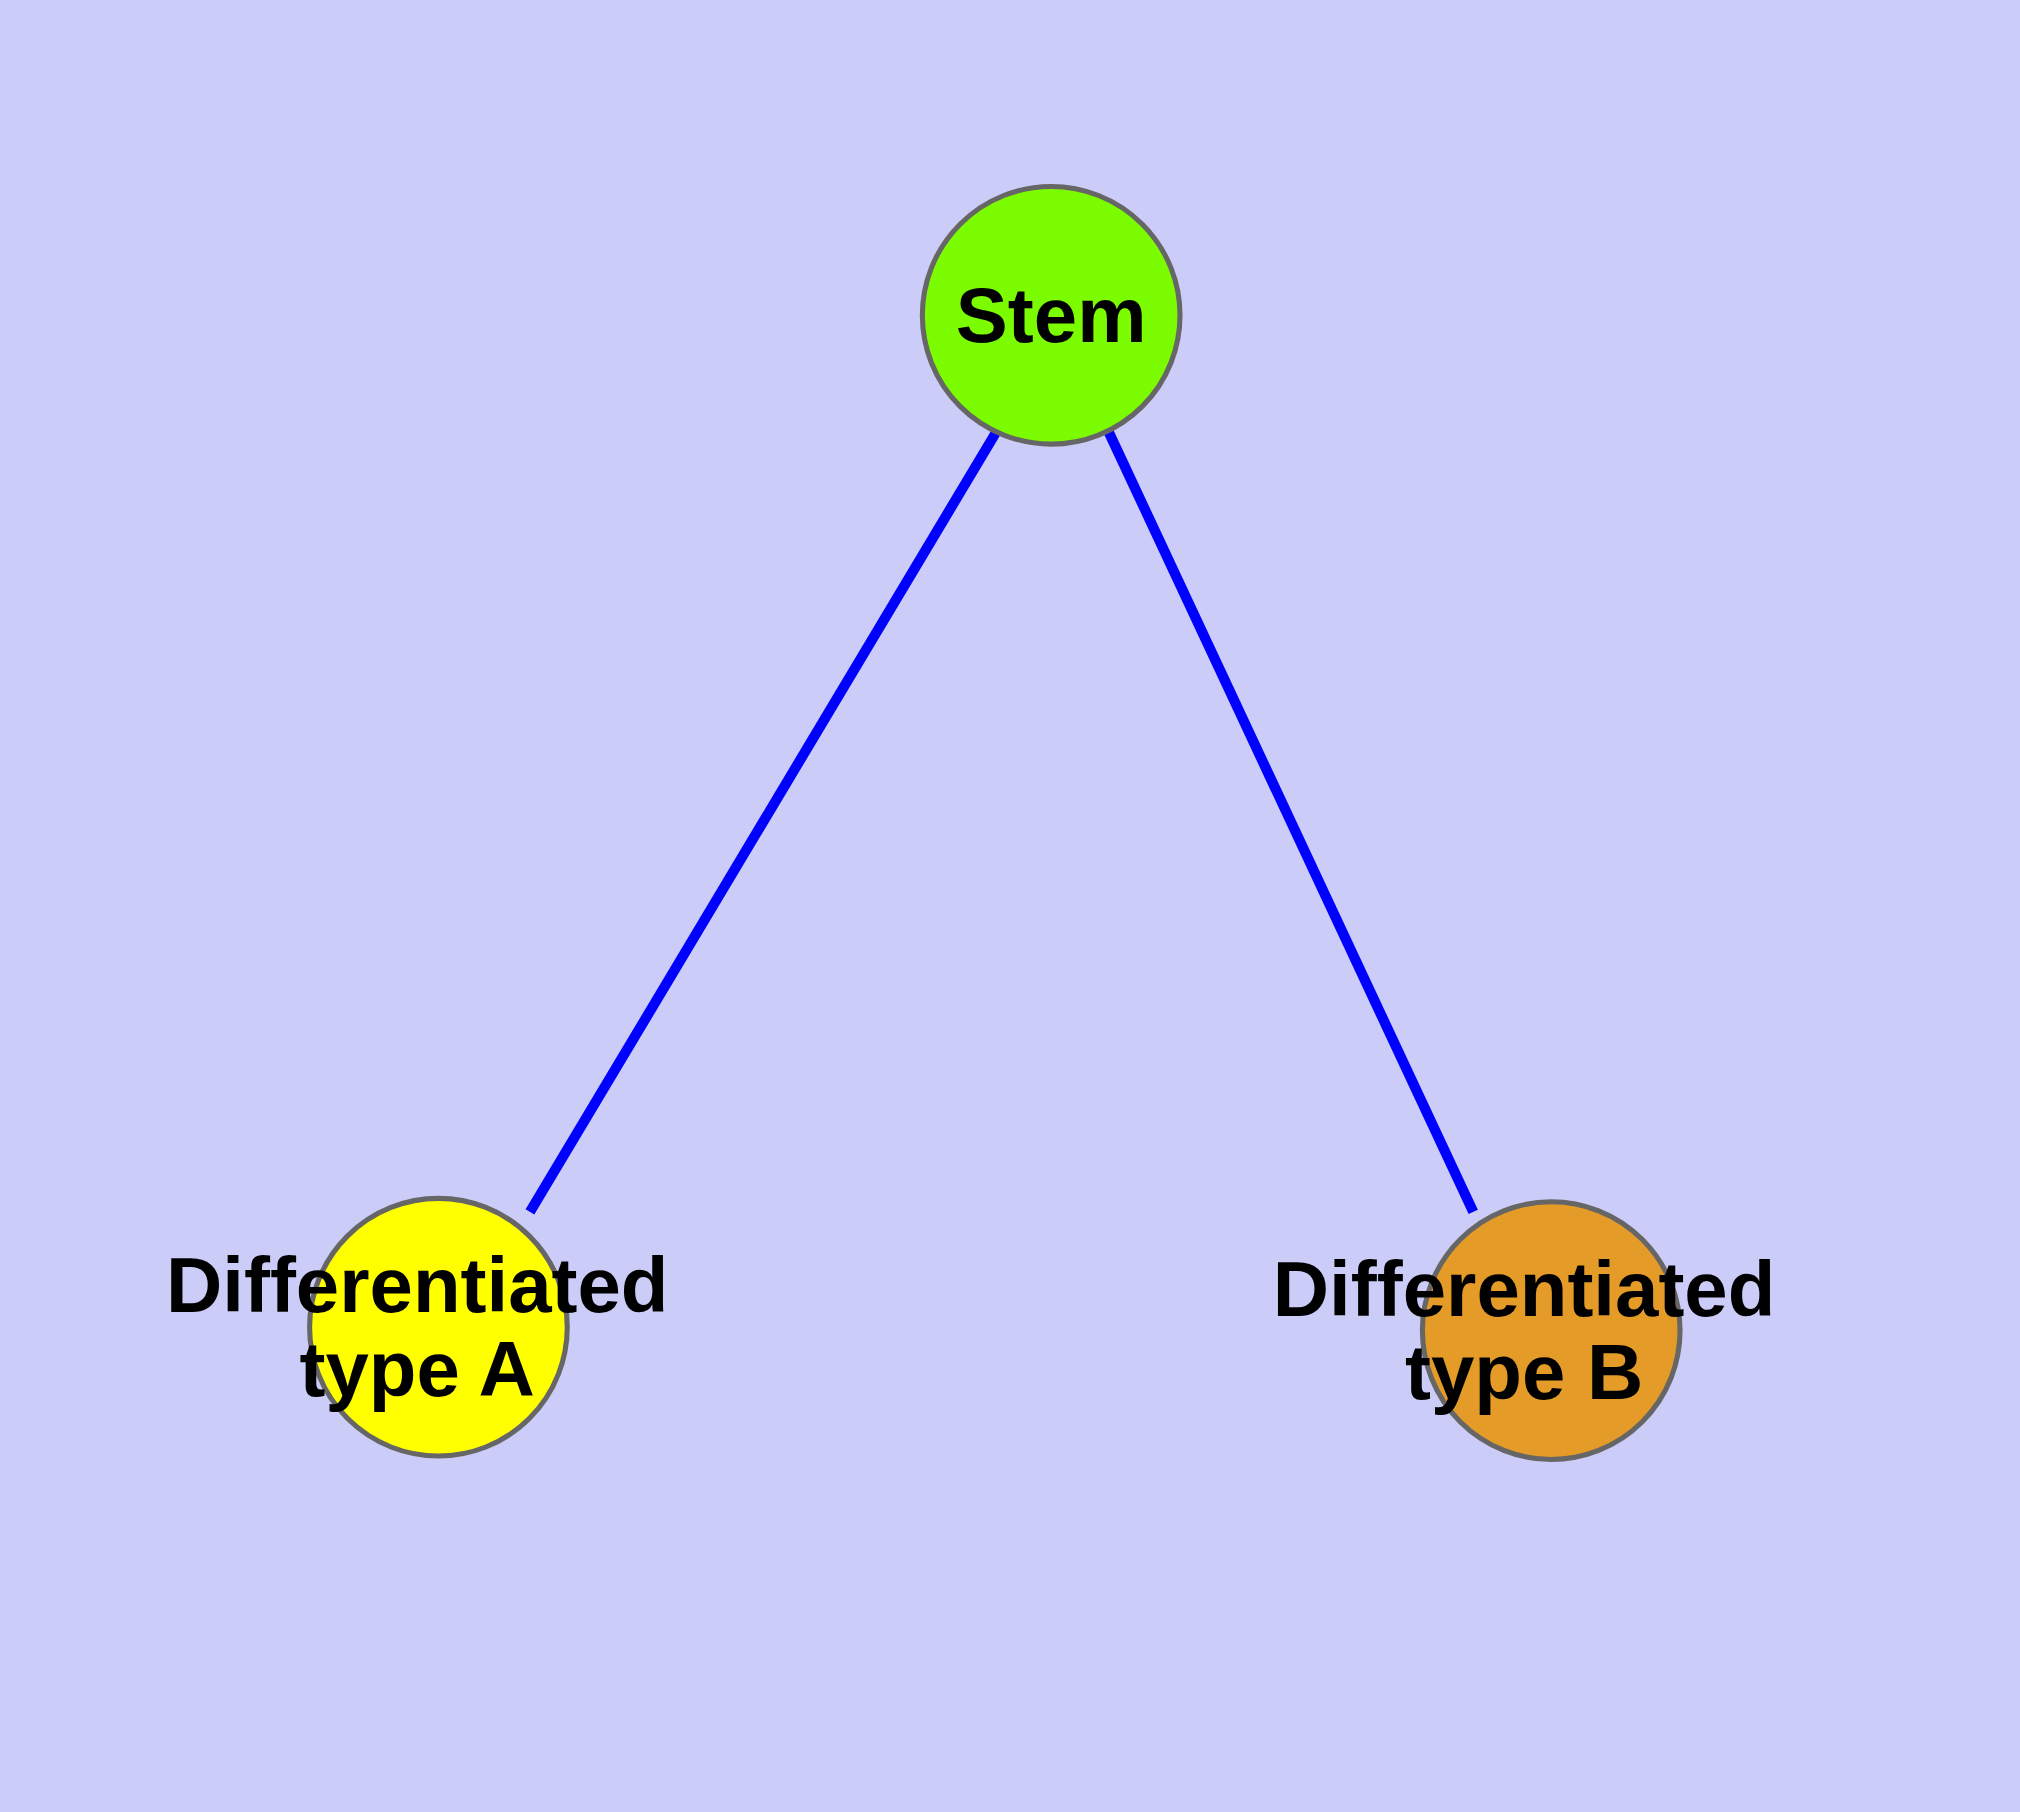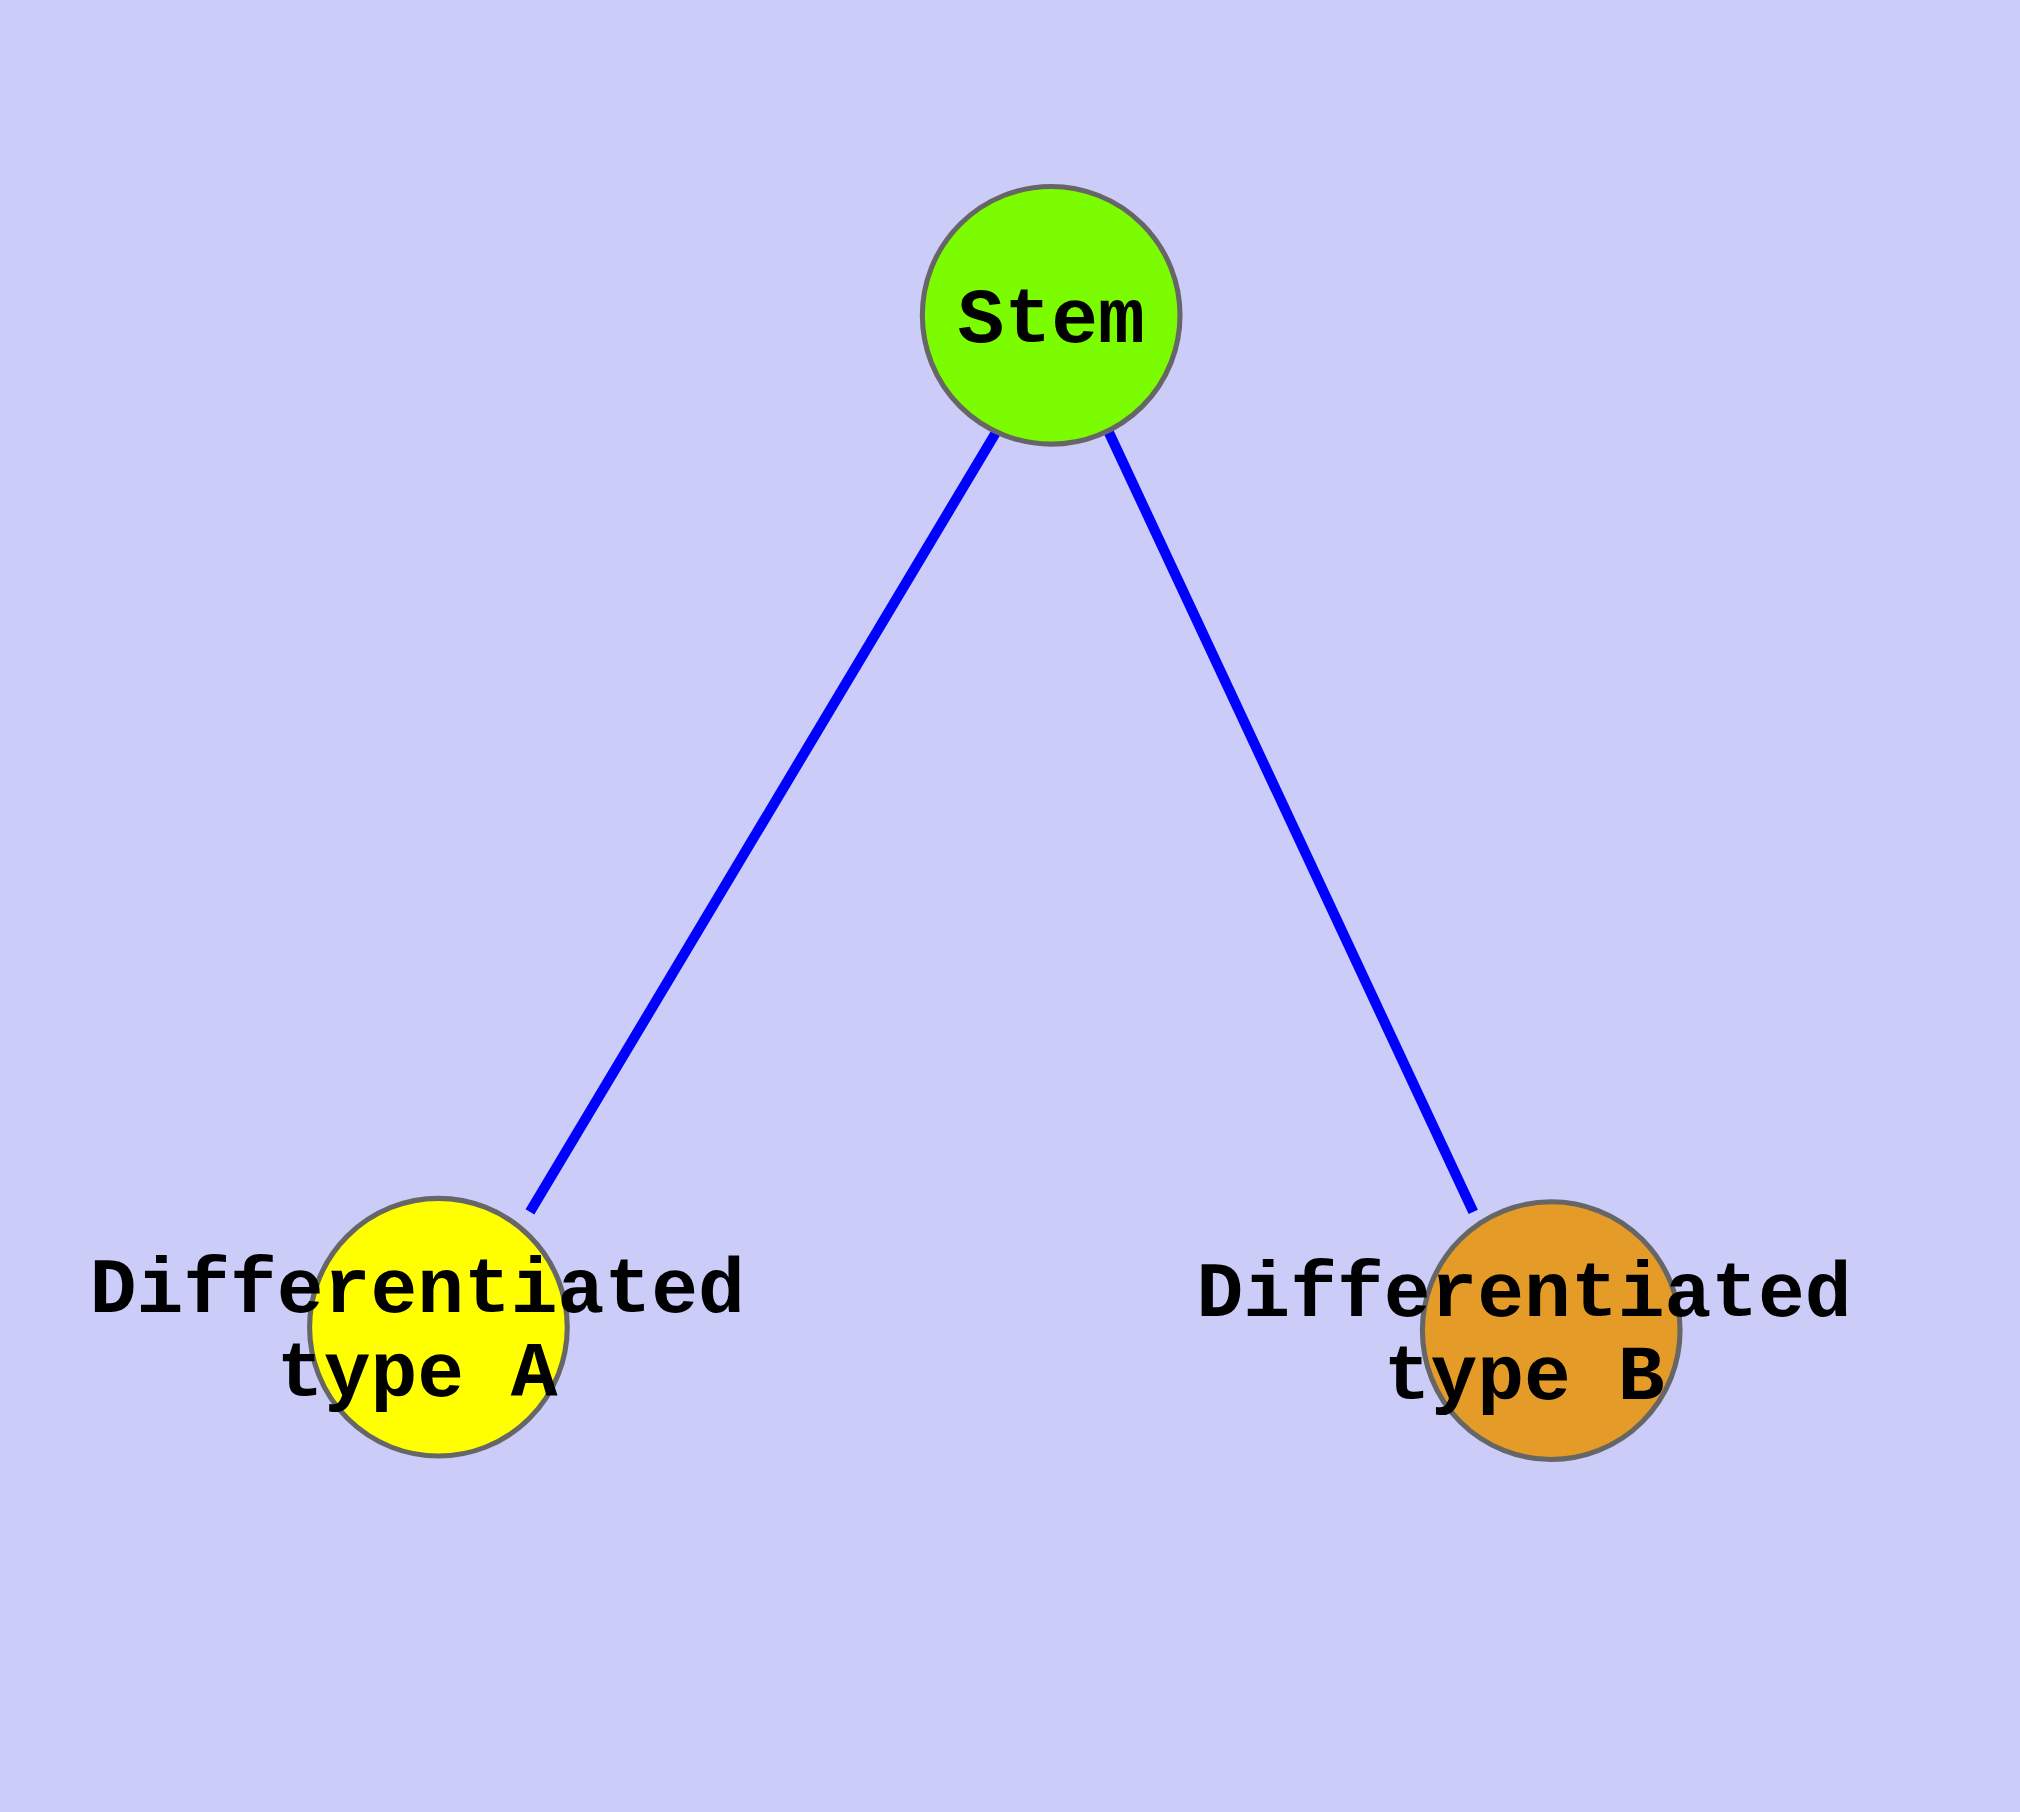--- a/index.html
+++ b/index.html
@@ -7,21 +7,21 @@
     margin: 0;
     padding: 0;
     background: #ffffff;
   }
   #canvas {
     position: relative;
     width: 2021px;
     height: 1812px;
     background: #ccccf8;
     overflow: hidden;
-    font-family: Liberation Mono, monospace;
+    font-family: Liberation Sans, sans-serif;
   }
   #graph-svg {
     position: absolute;
     left: 0;
     top: 0;
     width: 2021px;
     height: 1812px;
   }
   .node-label {
     font-weight: bold;

